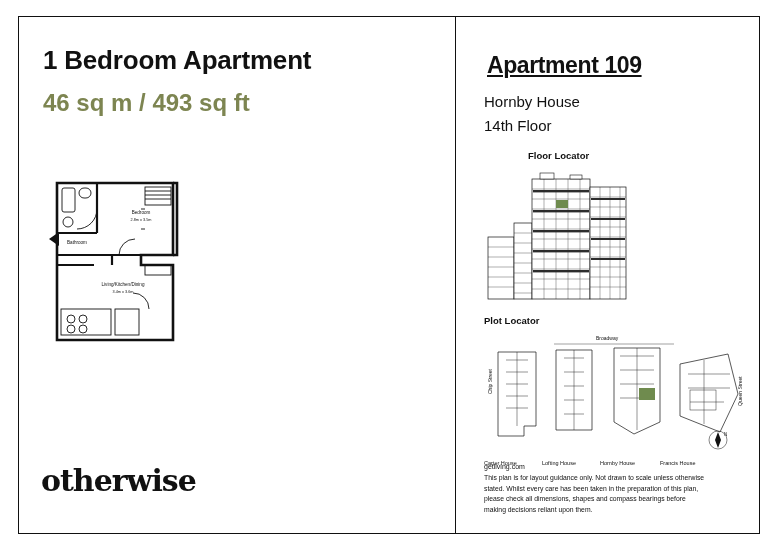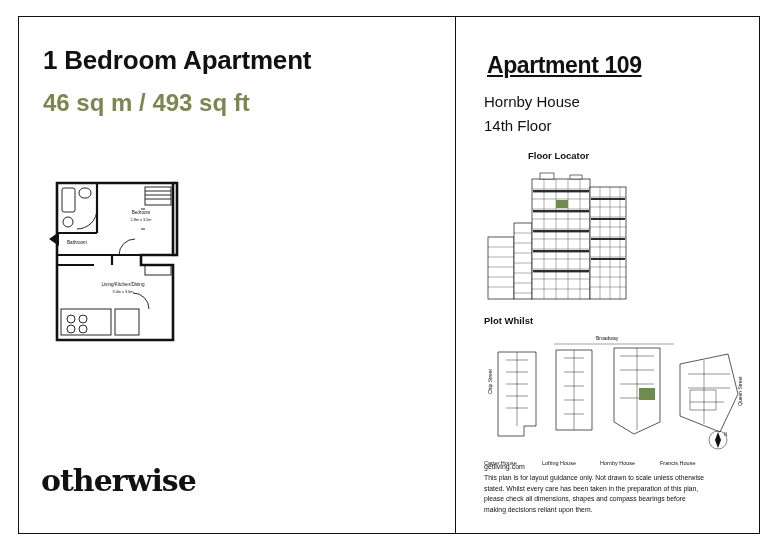--- a/index.html
+++ b/index.html
@@ -290,21 +290,21 @@
 
         <rect x="72" y="35" width="12" height="8" fill="#6f8b4e"></rect>
 
         <g stroke="#111111" stroke-width="0.6" fill="#ffffff">
           <rect x="56" y="8" width="14" height="6"></rect>
           <rect x="86" y="10" width="12" height="4"></rect>
         </g>
       </svg>
     </div>
 
-    <div class="sec-head plot-locator-head">Plot Whilst</div>
+    <div class="sec-head plot-locator-head">Plot Locator</div>
 
     <div class="plot-locator">
       <svg width="262" height="128" viewBox="0 0 262 128" xmlns="http://www.w3.org/2000/svg">
         <g stroke="#111111" stroke-width="0.7" fill="#ffffff">
 
           <path d="M14 22 H52 V96 H40 V106 H14 Z"></path>
 
           <path d="M72 20 H108 V100 H72 Z"></path>
 
           <path d="M130 18 H176 V92 L150 104 L130 92 Z"></path>

